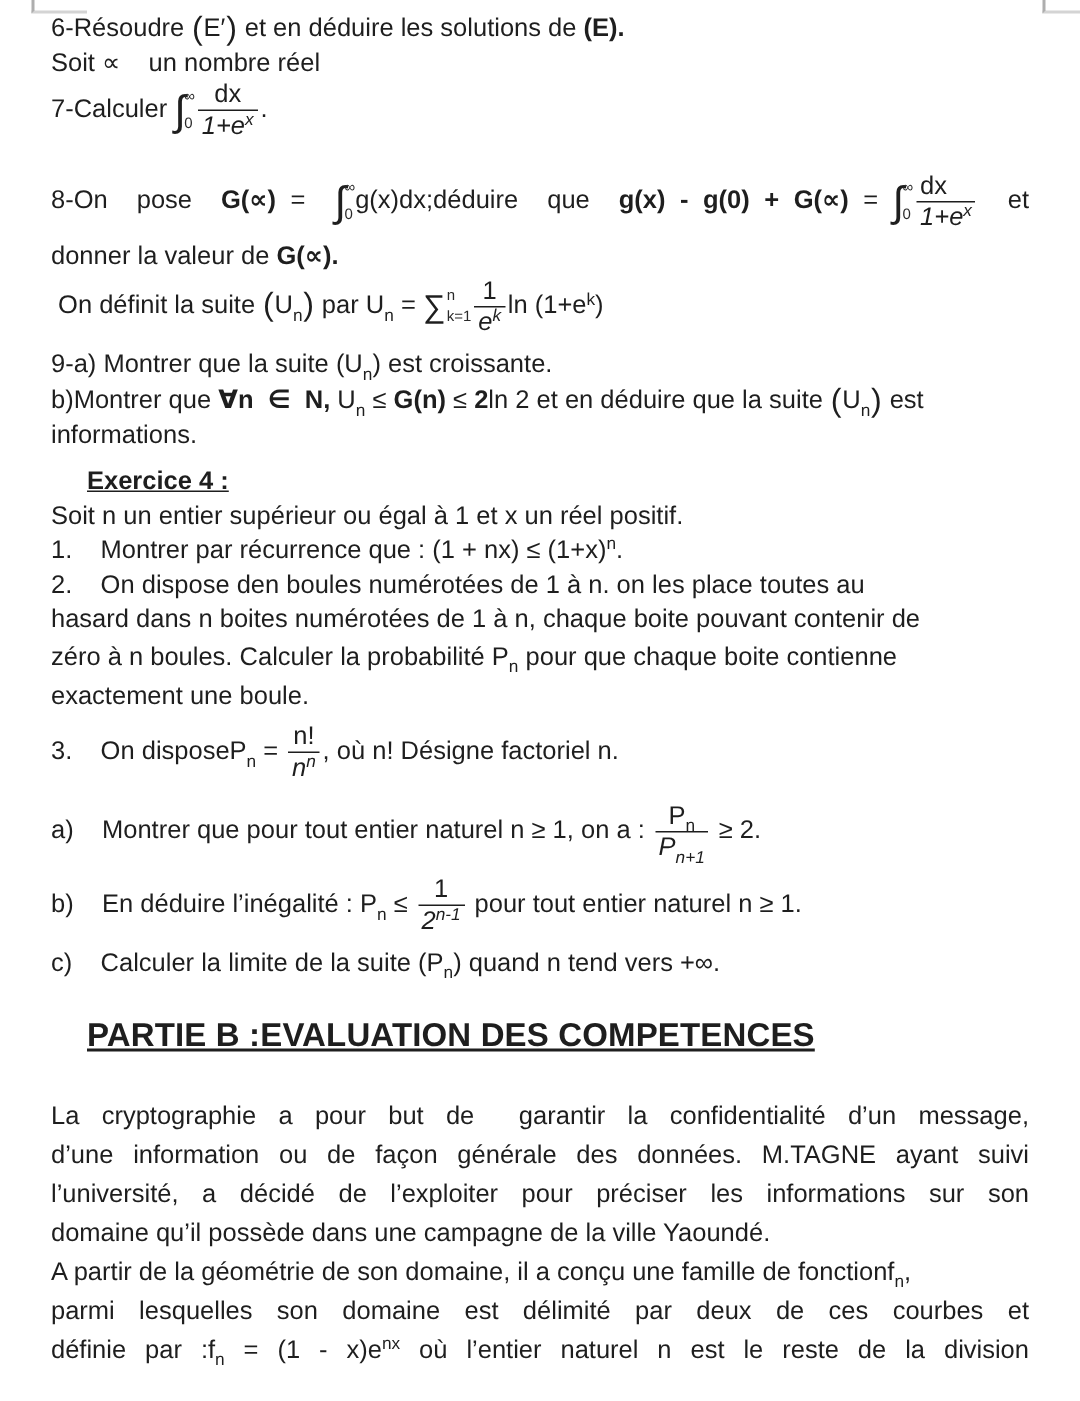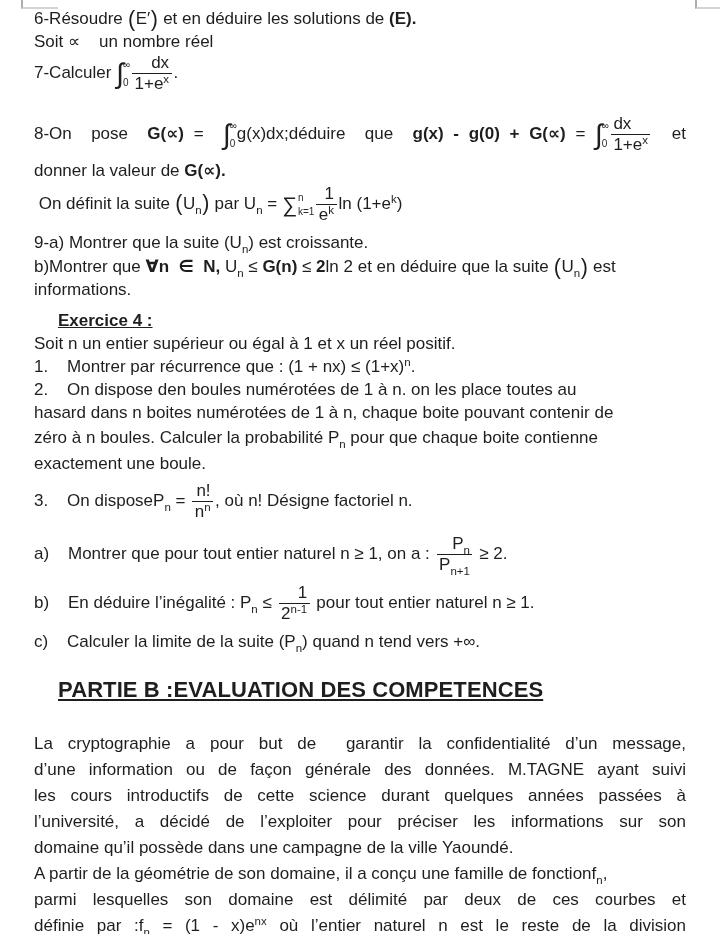--- a/index.html
+++ b/index.html
@@ -7,23 +7,23 @@
     width:720px;height:934px;overflow:hidden;background:#ffffff;
     font-family:"Liberation Sans","DejaVu Sans",sans-serif;
     font-size:17px;line-height:23px;color:#1e1e1e;position:relative;
   }
   .page{padding:6px 34px 0 34px;position:relative;}
   .line{min-height:23px;}
   .b{font-weight:700;}
   .sub{font-size:11.5px;position:relative;top:5px;line-height:0;}
   .sup{font-size:11.5px;position:relative;top:-6px;line-height:0;}
   .lp{font-size:21.5px;font-weight:400;position:relative;top:1.5px;padding:0 .5px;}
-  .frac{display:inline-block;vertical-align:middle;text-align:right;margin:0 2px;line-height:20px;}
+  .frac{display:inline-block;vertical-align:middle;text-align:center;margin:0 2px;line-height:20px;}
   .frac .num,.frac .den{display:block;padding:0 2.5px;}
-  .frac .den{border-top:1.6px solid #1d1d1d;}
+  .frac .den{border-top:1.6px solid #1d1d1d;font-style:italic;}
   .opwrap{display:inline-flex;align-items:center;vertical-align:middle;}
   .intglyph{font-size:28px;line-height:30px;font-weight:400;}
   .lims{display:inline-flex;flex-direction:column;justify-content:space-between;font-size:10px;line-height:10px;color:#2a2a2a;}
   .intlims{height:28px;margin-left:-1px;}
   .sumglyph{font-size:21px;line-height:24px;}
   .sumlims{height:24px;margin-left:1px;}
   .heading{font-weight:700;text-decoration:underline;margin-left:24px;}
   .big{font-size:22px;line-height:26px;letter-spacing:.1px;}
   .para{line-height:26px;}
   .just{text-align:justify;text-align-last:justify;}
@@ -79,20 +79,19 @@
       <div class="line"><span>hasard dans n boites numérotées de 1 à n, chaque boite pouvant contenir de</span></div>
       <div class="line" style="margin-top: 2px;"><span>zéro à n boules. Calculer la probabilité P</span><span class="sub">n</span><span> pour que chaque boite contienne</span></div>
       <div class="line" style="margin-top: 3px;"><span>exactement une boule.</span></div>
       <div class="line math" style="margin-top: 6px;"><span>3.&nbsp;&nbsp;&nbsp;&nbsp;On disposeP</span><span class="sub">n</span><span> = </span><span class="frac"><span class="num"><span>n!</span></span><span class="den"><span>n</span><span class="sup">n</span></span></span><span>, où n! Désigne factoriel n.</span></div>
       <div class="line math" style="margin-top: 12px;"><span>a)&nbsp;&nbsp;&nbsp;&nbsp;Montrer que pour tout entier naturel n ≥ 1, on a : </span><span class="frac"><span class="num"><span>P</span><span class="sub">n</span></span><span class="den"><span>P</span><span class="sub">n+1</span></span></span><span> ≥ 2.</span></div>
       <div class="line math" style="margin-top: 8px;"><span>b)&nbsp;&nbsp;&nbsp;&nbsp;En déduire l’inégalité : P</span><span class="sub">n</span><span> ≤ </span><span class="frac"><span class="num"><span>1</span></span><span class="den"><span>2</span><span class="sup">n-1</span></span></span><span> pour tout entier naturel n ≥ 1.</span></div>
       <div class="line" style="margin-top: 6px;"><span>c)&nbsp;&nbsp;&nbsp;&nbsp;Calculer la limite de la suite (P</span><span class="sub">n</span><span>) quand n tend vers +∞.</span></div>
       <div class="line heading big" style="margin-top: 24px;"><span>PARTIE B :EVALUATION DES COMPETENCES</span></div>
       <div class="line para just" style="margin-top: 28px;"><span>La cryptographie a pour but de&nbsp; garantir la confidentialité d’un message,</span></div>
       <div class="line para just"><span>d’une information ou de façon générale des données. M.TAGNE ayant suivi</span></div>
-      <div class="line para just"><span>les cours introductifs de cette science durant quelques années passées à</span></div>
       <div class="line para just"><span>l’université, a décidé de l’exploiter pour préciser les informations sur son</span></div>
       <div class="line para"><span>domaine qu’il possède dans une campagne de la ville Yaoundé.</span></div>
       <div class="line para"><span>A partir de la géométrie de son domaine, il a conçu une famille de fonctionf</span><span class="sub">n</span><span>,</span></div>
       <div class="line para just"><span>parmi lesquelles son domaine est délimité par deux de ces courbes et</span></div>
       <div class="line para just"><span>définie par :f</span><span class="sub">n</span><span> = (1 - x)e</span><span class="sup">nx</span><span> où l’entier naturel n est le reste de la division</span></div>
     </div>
 </div>
 
 </body></html>

